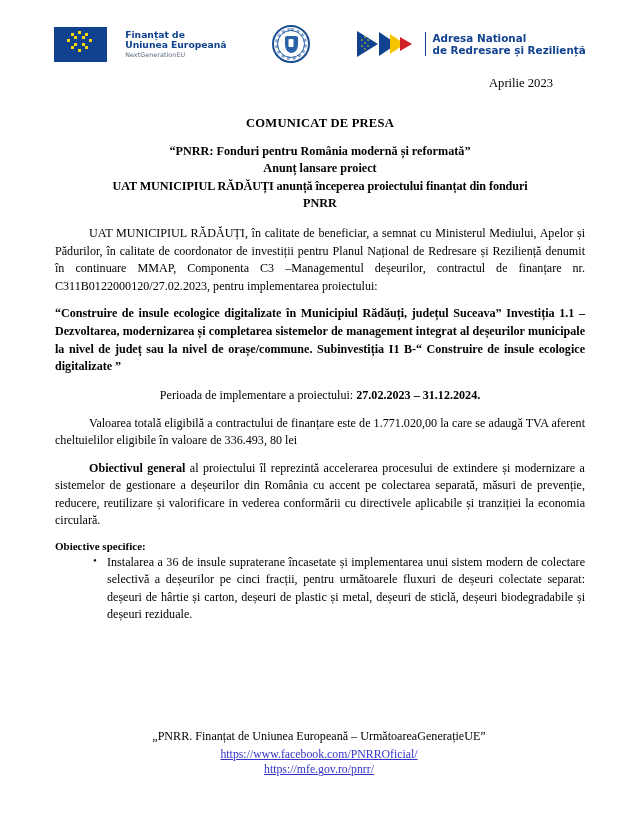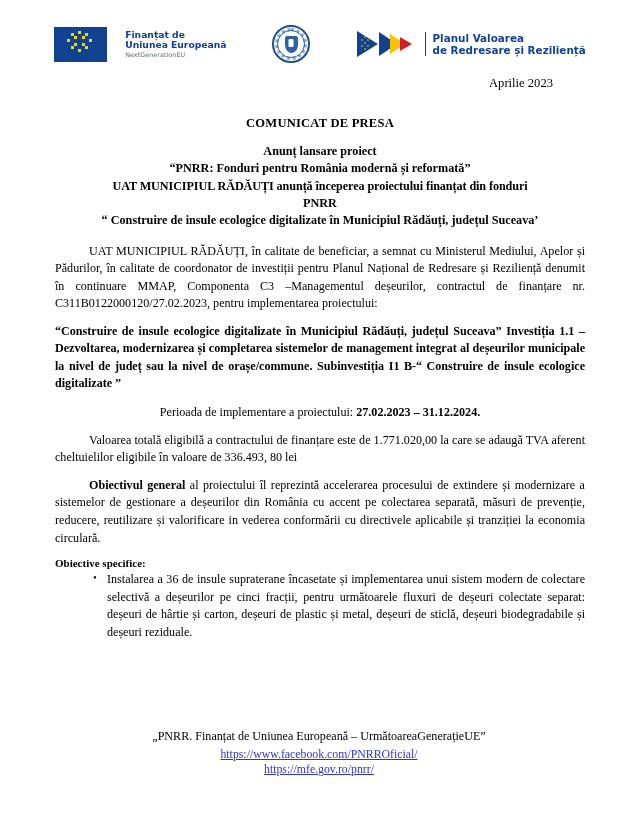--- a/index.html
+++ b/index.html
@@ -275,38 +275,37 @@
         <circle cx="12" cy="11" r="0.8" fill="#f5d800"></circle>
         <circle cx="9" cy="14" r="0.8" fill="#f5d800"></circle>
         <circle cx="6" cy="17" r="0.8" fill="#f5d800"></circle>
         <circle cx="9" cy="20" r="0.8" fill="#f5d800"></circle>
         <circle cx="12" cy="17" r="0.8" fill="#f5d800"></circle>
         <path d="M23 3 L23 27 L41 15 Z" fill="#11428f"></path>
         <path d="M34 5 L34 25 L49 15 Z" fill="#f5c400"></path>
         <path d="M44 8 L44 22 L56 15 Z" fill="#cf2027"></path>
       </svg>
       <div class="pnrr-text">
-        <div>Planul Valoarea</div>
+        <div>Adresa National</div>
         <div>de Redresare și Reziliență</div>
       </div>
     </div>
   </div>
 
   <div class="content">
 
     <div class="date-line">Aprilie 2023</div>
 
     <div class="doc-title">COMUNICAT DE PRESA</div>
 
     <div class="title-block">
+      <div>“PNRR: Fonduri pentru România modernă și reformată”</div>
       <div>Anunț lansare proiect</div>
-      <div>“PNRR: Fonduri pentru România modernă și reformată”</div>
       <div class="wide">UAT MUNICIPIUL RĂDĂUȚI anunță începerea proiectului finanțat din fonduri</div>
       <div>PNRR</div>
-      <div>“ Construire de insule ecologice digitalizate în Municipiul Rădăuți, județul Suceava’</div>
     </div>
 
     <p class="body">UAT MUNICIPIUL RĂDĂUȚI, în calitate de beneficiar, a semnat cu Ministerul Mediului, Apelor și Pădurilor, în calitate de coordonator de investiții pentru Planul Național de Redresare și Reziliență denumit în continuare MMAP, Componenta C3 –Managementul deșeurilor, contractul de finanțare nr. C311B0122000120/27.02.2023, pentru implementarea proiectului:</p>
 
     <p class="bold-block">“Construire de insule ecologice digitalizate în Municipiul Rădăuți, județul Suceava” Investiția 1.1 – Dezvoltarea, modernizarea și completarea sistemelor de management integrat al deșeurilor municipale la nivel de județ sau la nivel de orașe/commune. Subinvestiția I1 B-“ Construire de insule ecologice digitalizate   ”</p>
 
     <div class="centered-line">
       <span>Perioada de implementare a proiectului: </span><b>27.02.2023 – 31.12.2024.</b>
     </div>
 

